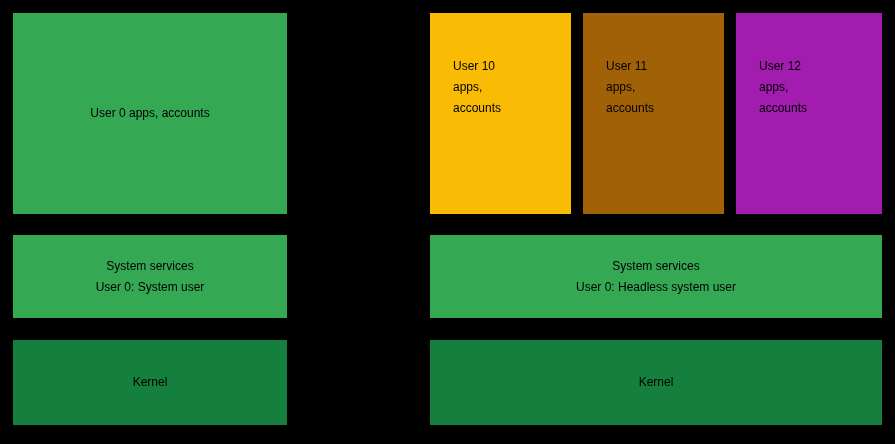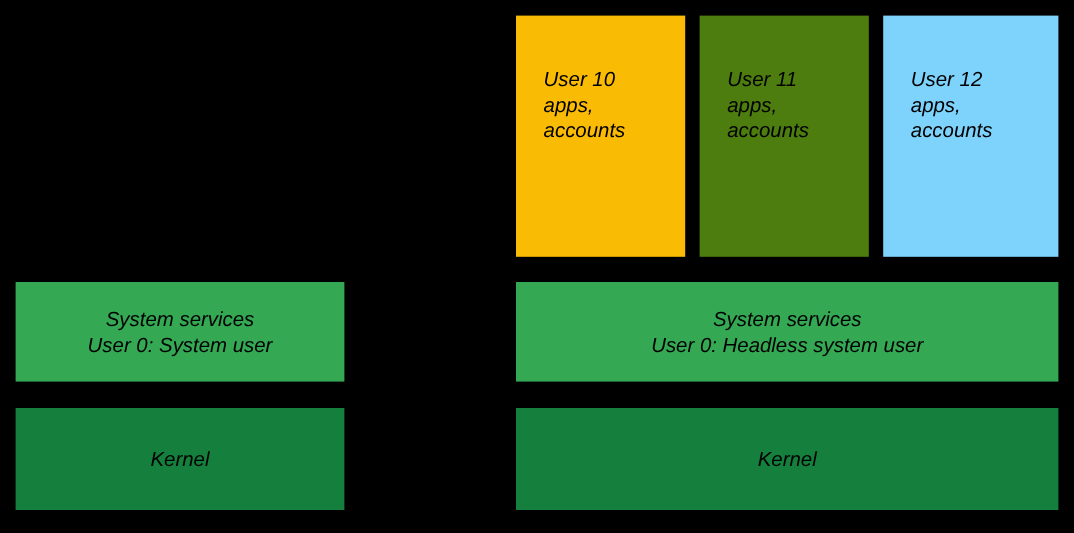--- a/index.html
+++ b/index.html
@@ -16,24 +16,23 @@
   #diagram {
     position: relative;
     width: 895px;
     height: 444px;
     background: #000000;
   }
   .box {
     position: absolute;
     box-sizing: border-box;
     color: #000000;
-    font-size: 17px;
+    font-size: 12px;
     line-height: 21px;
     white-space: pre-line;
-    font-style: italic;
   }
   
   .col-left-apps {
     left: 13px;  top: 13px;  width: 274px; height: 201px;
     display: flex; align-items: center; justify-content: center;
     text-align: center;
   }
   .col-left-services {
     left: 13px;  top: 235px; width: 274px; height: 83px;
     display: flex; align-items: center; justify-content: center;
@@ -63,30 +62,33 @@
     display: flex; align-items: center; justify-content: center;
     text-align: center;
   }
   .col-right-kernel {
     left: 430px; top: 340px; width: 452px; height: 85px;
     display: flex; align-items: center; justify-content: center;
     text-align: center;
   }
   .fill-green   { background: #34A853; }
   .fill-yellow  { background: #FABB05; }
-  .fill-red     { background: #4d7c0f; }
-  .fill-magenta { background: #7dd3fc; }
+  .fill-red     { background: #a16207; }
+  .fill-magenta { background: #a21caf; }
   .fill-blue    { background: #15803d; }
   .label { display: block; }
 </style>
 </head>
 <body>
 
 <div id="diagram">
 
+  <div class="box col-left-apps fill-green">
+    <span class="label">User 0 apps, accounts</span>
+  </div>
 
   <div class="box col-left-services fill-green">
     <span class="label">System services
 User 0: System user</span>
   </div>
 
   <div class="box col-left-kernel fill-blue">
     <span class="label">Kernel</span>
   </div>
 

